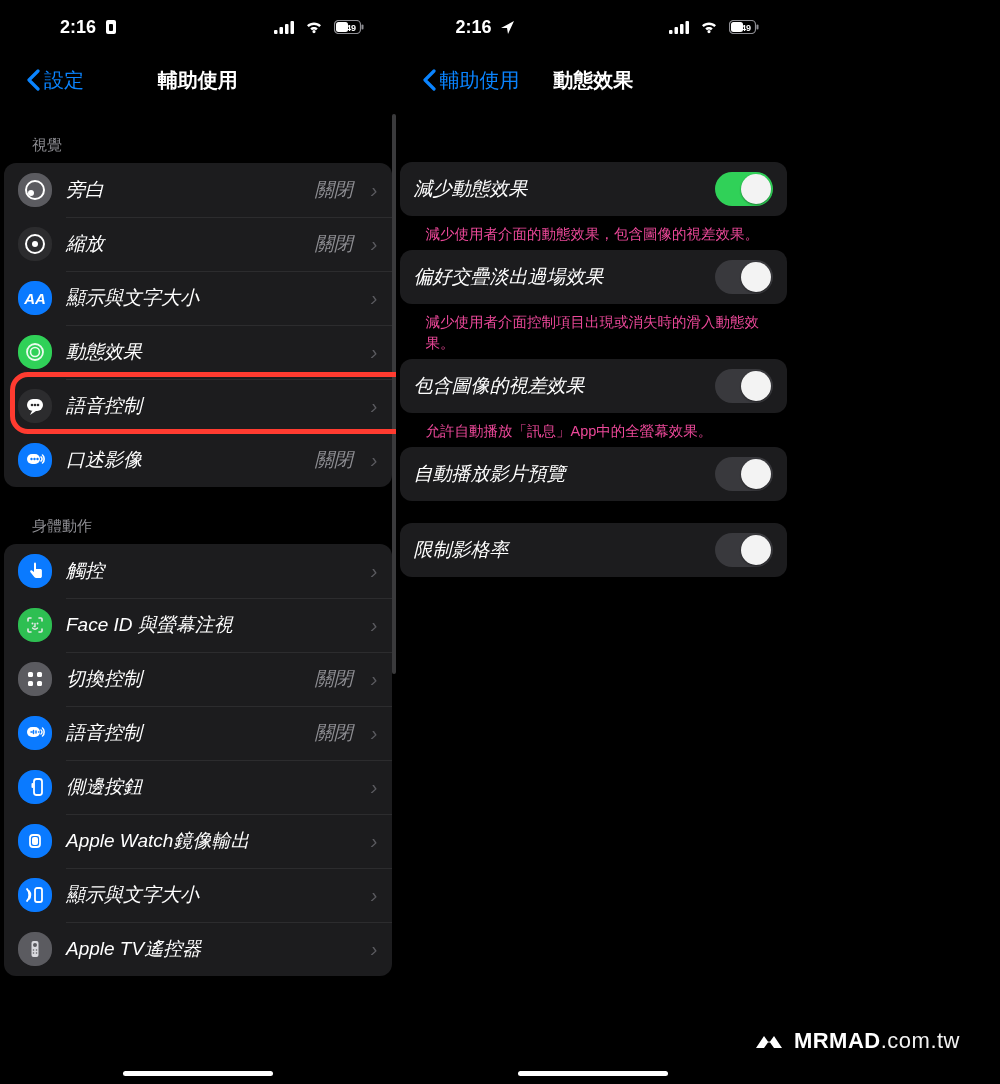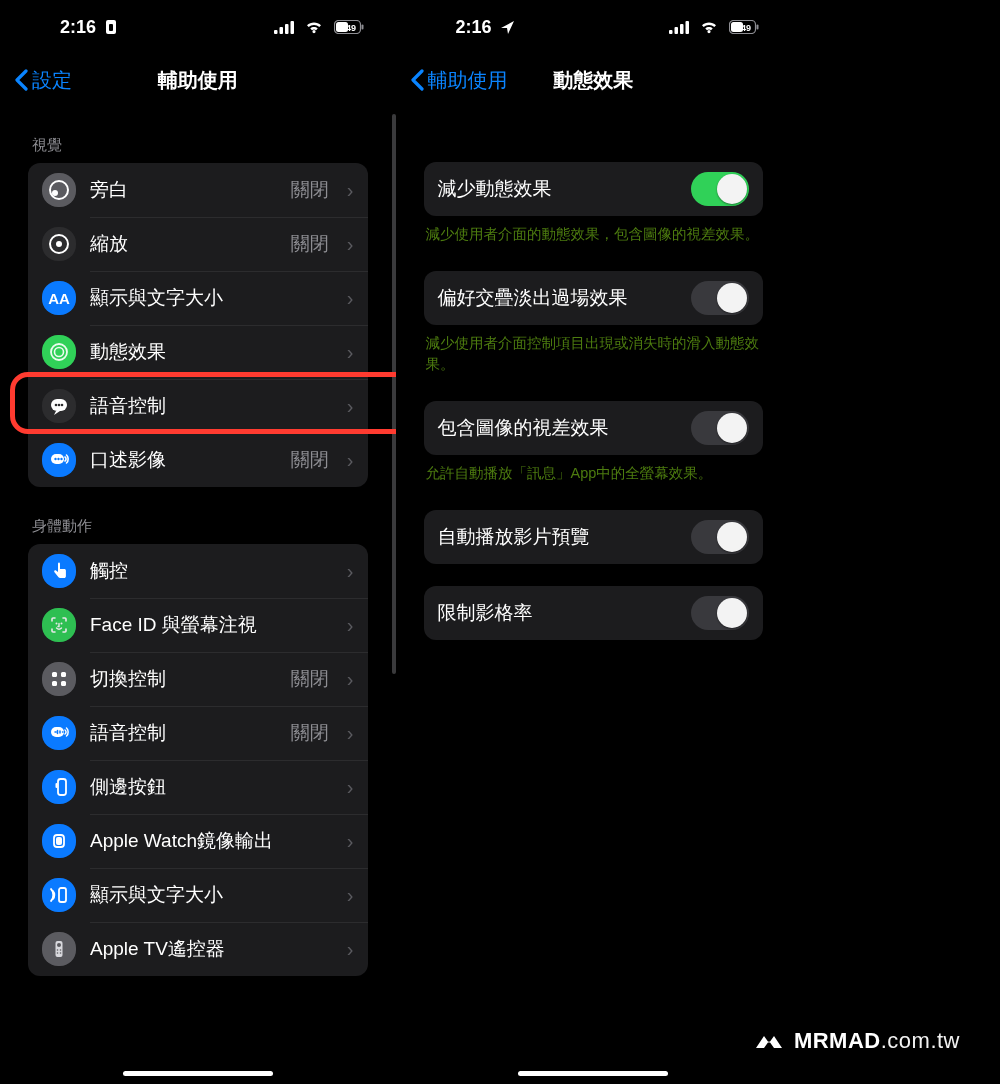--- a/index.html
+++ b/index.html
@@ -29,21 +29,21 @@
   .sb-left { display: flex; align-items: center; gap: 8px; }
   .sb-right { display: flex; align-items: center; gap: 10px; }
   .sb-glyph { display:inline-flex; }
 
   
   .nav {
     height: 52px;
     display: flex;
     align-items: center;
     position: relative;
-    padding: 0 14px;
+    padding: 0 26px;
   }
   .nav-back {
     display: flex;
     align-items: center;
     color: #0a84ff;
     font-size: 20px;
     gap: 4px;
   }
   .nav-title {
     position: absolute;
@@ -56,24 +56,25 @@
 
   
   .section-h {
     padding: 30px 32px 8px 32px;
     color: #8e8e93;
     font-size: 15px;
   }
 
   
   .group {
-    margin: 0 28px;
+    margin: 0 4px;
     background: #1c1c1e;
     border-radius: 12px;
     overflow: hidden;
+    font-style: italic;
   }
   .row {
     display: flex;
     align-items: center;
     min-height: 54px;
     padding: 8px 14px 8px 14px;
     gap: 14px;
     position: relative;
   }
   .row + .row::before {
@@ -112,23 +113,23 @@
     width: 30px; height: 30px; border-radius: 15px;
     background: #f3f3f3;
     position: absolute; top: 2px; left: 2px;
     box-shadow: 0 1px 2px rgba(0,0,0,.4);
     transition: none;
   }
   .toggle.on { background: #30d158; }
   .toggle.on .knob { left: 26px; }
 
   .footer-note {
-    color: #4d7c0f;
+    color: #ec4899;
     font-size: 14.5px;
-    padding: 8px 30px 26px 30px;
+    padding: 8px 30px 5px 30px;
     line-height: 1.45;
   }
 
   
   .scrollbar {
     position: absolute;
     right: 0;
     top: 114px;
     width: 4px;
     height: 560px;

